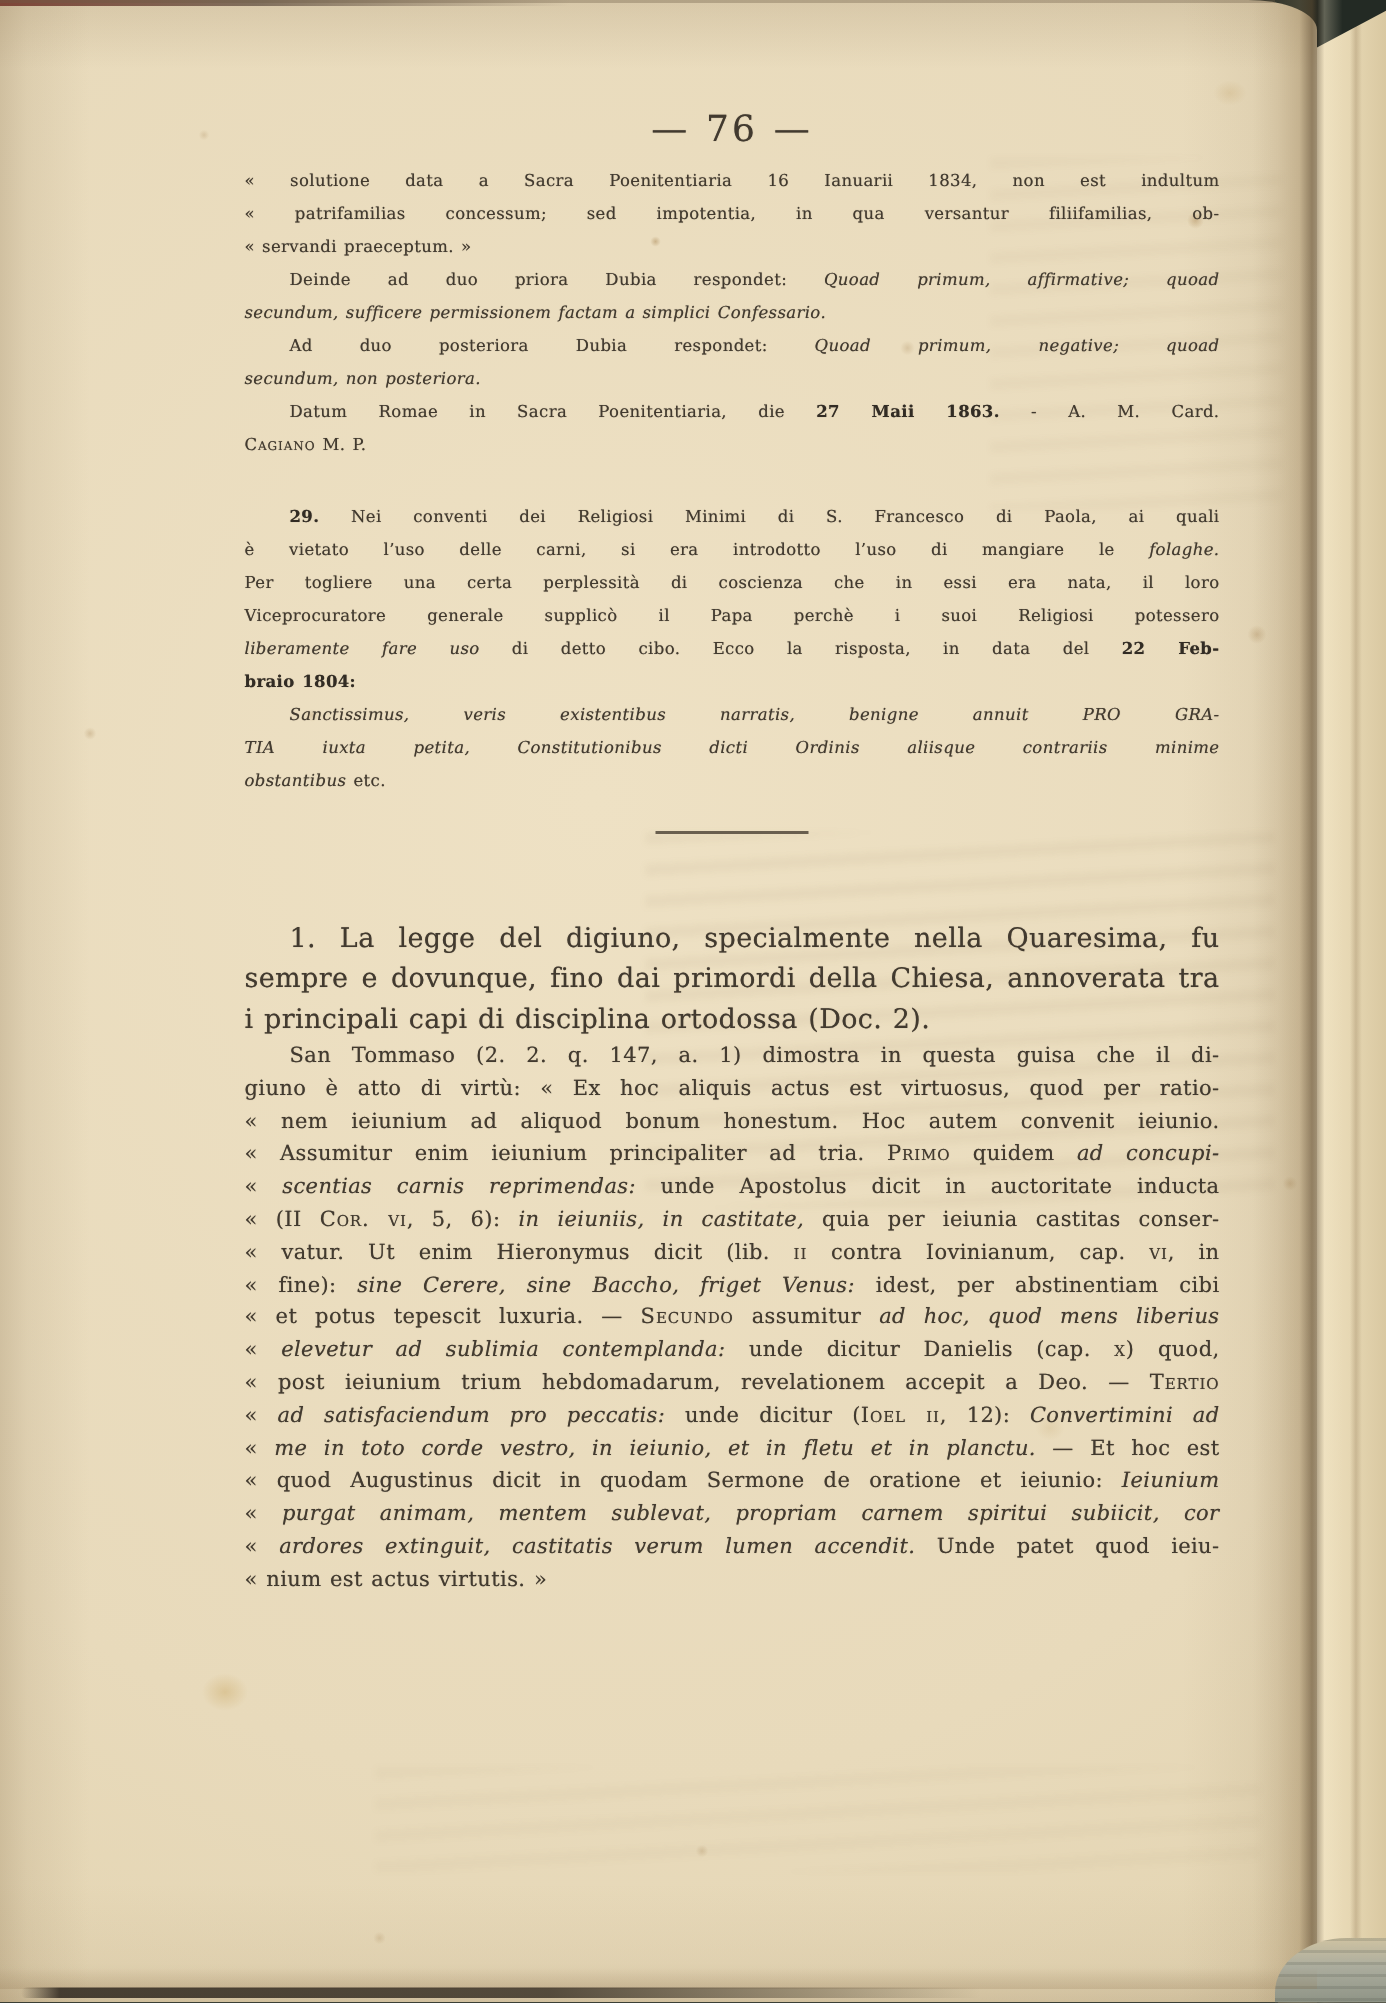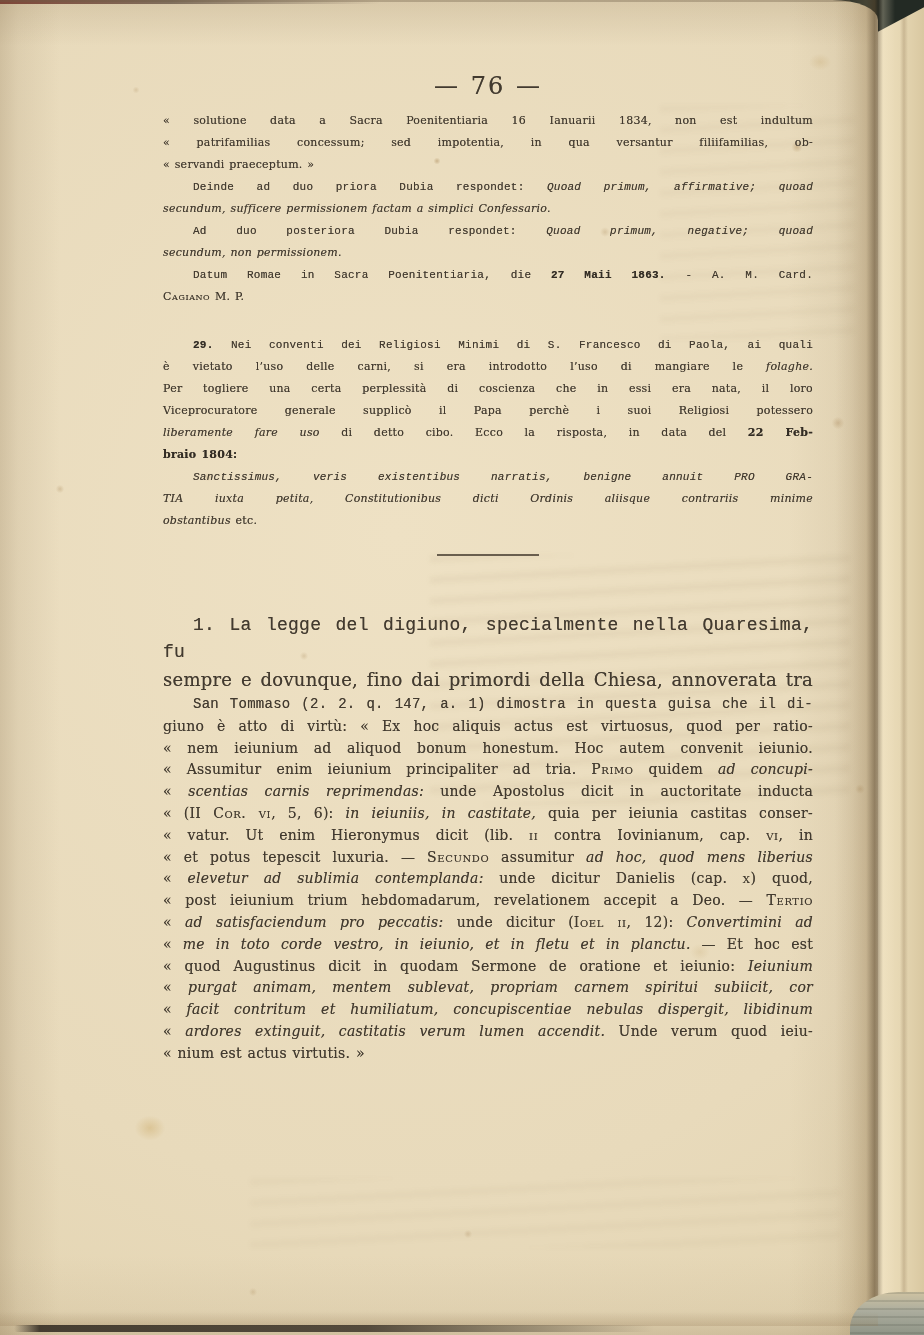--- a/index.html
+++ b/index.html
@@ -78,21 +78,21 @@
   .ghost.g1{left:430px;top:555px;width:420px;height:250px;opacity:.55;}
   .ghost.g2{left:660px;top:105px;width:195px;height:235px;opacity:.38;}
   .ghost.g3{left:250px;top:1178px;width:590px;height:70px;opacity:.35;}
 
   
   #text-column{position:absolute;left:163px;top:74px;width:650px;color:var(--ink);
     text-shadow:0 0 .5px rgba(66,58,47,.65);}
   .block{width:100%;}
   .line{text-align:justify;text-align-last:justify;word-spacing:1px;letter-spacing:.25px;}
   .line.last{text-align-last:left;}
-  .line.ind{text-indent:30px;font-family:Liberation Mono, monospace;}
+  .line.ind{text-indent:30px;}
   .v-head .line{font-size:24px;line-height:24px;text-align:center;text-align-last:center;letter-spacing:2px;}
   .v-body{font-size:11px;}  .v-body .line{line-height:22px;}
   .v-mid{font-size:18px;}     .v-mid .line{line-height:27px;}
   .v-small{font-size:14px;} .v-small .line{line-height:21.8px;}
   .it{font-style:italic;}
   .bd{font-weight:bold;color:var(--ink-bold);}
   .sc{font-variant:small-caps;letter-spacing:.6px;}
   [data-name="page-number-block"]{margin-bottom:12px;}
   [data-name="para-29"]{margin-top:26px;}
   [data-name="divider-rule"]{margin:22px auto 56px;width:102px;height:0;
@@ -125,21 +125,21 @@
         <div class="line" data-name="text-line"><span class="" data-name="text-run">« solutione data a Sacra Poenitentiaria 16 Ianuarii 1834, non est indultum</span></div>
         <div class="line" data-name="text-line"><span class="" data-name="text-run">« patrifamilias concessum; sed impotentia, in qua versantur filiifamilias, ob-</span></div>
         <div class="line last" data-name="text-line"><span class="" data-name="text-run">« servandi praeceptum. »</span></div>
       </div>
       <div data-name="deinde-para" class="block v-body">
         <div class="line ind" data-name="text-line"><span class="" data-name="text-run">Deinde ad duo priora Dubia respondet: </span><span class="it " data-name="text-run">Quoad primum, affirmative; quoad</span></div>
         <div class="line last" data-name="text-line"><span class="it " data-name="text-run">secundum, sufficere permissionem factam a simplici Confessario.</span></div>
       </div>
       <div data-name="ad-duo-para" class="block v-body">
         <div class="line ind" data-name="text-line"><span class="" data-name="text-run">Ad duo posteriora Dubia respondet: </span><span class="it " data-name="text-run">Quoad primum, negative; quoad</span></div>
-        <div class="line last" data-name="text-line"><span class="it " data-name="text-run">secundum, non permissionem.</span></div>
+        <div class="line last" data-name="text-line"><span class="it " data-name="text-run">secundum, non posteriora.</span></div>
       </div>
       <div data-name="datum-para" class="block v-body">
         <div class="line ind" data-name="text-line"><span class="" data-name="text-run">Datum Romae in Sacra Poenitentiaria, die </span><span class="bd " data-name="text-run">27 Maii 1863.</span><span class="" data-name="text-run"> - A. M. Card.</span></div>
         <div class="line last" data-name="text-line"><span class="sc" data-name="text-run">Cagiano</span><span class="" data-name="text-run"> M. P.</span></div>
       </div>
       <div data-name="para-29" class="block v-body">
         <div class="line ind" data-name="text-line"><span class="bd " data-name="text-run">29.</span><span class="" data-name="text-run"> Nei conventi dei Religiosi Minimi di S. Francesco di Paola, ai quali</span></div>
         <div class="line" data-name="text-line"><span class="" data-name="text-run">è vietato l’uso delle carni, si era introdotto l’uso di mangiare le </span><span class="it " data-name="text-run">folaghe.</span></div>
         <div class="line" data-name="text-line"><span class="" data-name="text-run">Per togliere una certa perplessità di coscienza che in essi era nata, il loro</span></div>
         <div class="line" data-name="text-line"><span class="" data-name="text-run">Viceprocuratore generale supplicò il Papa perchè i suoi Religiosi potessero</span></div>
@@ -148,34 +148,35 @@
       </div>
       <div data-name="rescript-latin-para" class="block v-body">
         <div class="line ind" data-name="text-line"><span class="it " data-name="text-run">Sanctissimus, veris existentibus narratis, benigne annuit PRO GRA-</span></div>
         <div class="line" data-name="text-line"><span class="it " data-name="text-run">TIA iuxta petita, Constitutionibus dicti Ordinis aliisque contrariis minime</span></div>
         <div class="line last" data-name="text-line"><span class="it " data-name="text-run">obstantibus</span><span class="" data-name="text-run"> etc.</span></div>
       </div>
       <div data-name="divider-rule" class="rule"></div>
       <div data-name="conclusion-1-para" class="block v-mid">
         <div class="line ind" data-name="text-line"><span class="" data-name="text-run">1. La legge del digiuno, specialmente nella Quaresima, fu</span></div>
         <div class="line" data-name="text-line"><span class="" data-name="text-run">sempre e dovunque, fino dai primordi della Chiesa, annoverata tra</span></div>
+        <div class="line last" data-name="text-line"><span class="" data-name="text-run">i principali capi di disciplina ortodossa (Doc. 2).</span></div>
       </div>
       <div data-name="san-tommaso-para" class="block v-small">
         <div class="line ind" data-name="text-line"><span class="" data-name="text-run">San Tommaso (2. 2. q. 147, a. 1) dimostra in questa guisa che il di-</span></div>
         <div class="line" data-name="text-line"><span class="" data-name="text-run">giuno è atto di virtù: « Ex hoc aliquis actus est virtuosus, quod per ratio-</span></div>
         <div class="line" data-name="text-line"><span class="" data-name="text-run">« nem ieiunium ad aliquod bonum honestum. Hoc autem convenit ieiunio.</span></div>
         <div class="line" data-name="text-line"><span class="" data-name="text-run">« Assumitur enim ieiunium principaliter ad tria. </span><span class="sc" data-name="text-run">Primo</span><span class="" data-name="text-run"> quidem </span><span class="it " data-name="text-run">ad concupi-</span></div>
         <div class="line" data-name="text-line"><span class="" data-name="text-run">« </span><span class="it " data-name="text-run">scentias carnis reprimendas:</span><span class="" data-name="text-run"> unde Apostolus dicit in auctoritate inducta</span></div>
         <div class="line" data-name="text-line"><span class="" data-name="text-run">« (II </span><span class="sc" data-name="text-run">Cor. vi</span><span class="" data-name="text-run">, 5, 6): </span><span class="it " data-name="text-run">in ieiuniis, in castitate,</span><span class="" data-name="text-run"> quia per ieiunia castitas conser-</span></div>
         <div class="line" data-name="text-line"><span class="" data-name="text-run">« vatur. Ut enim Hieronymus dicit (lib. </span><span class="sc" data-name="text-run">ii</span><span class="" data-name="text-run"> contra Iovinianum, cap. </span><span class="sc" data-name="text-run">vi</span><span class="" data-name="text-run">, in</span></div>
+        <div class="line" data-name="text-line"><span class="" data-name="text-run">« fine): </span><span class="it " data-name="text-run">sine Cerere, sine Baccho, friget Venus:</span><span class="" data-name="text-run"> idest, per abstinentiam cibi</span></div>
         <div class="line" data-name="text-line"><span class="" data-name="text-run">« et potus tepescit luxuria. — </span><span class="sc" data-name="text-run">Secundo</span><span class="" data-name="text-run"> assumitur </span><span class="it " data-name="text-run">ad hoc, quod mens liberius</span></div>
         <div class="line" data-name="text-line"><span class="" data-name="text-run">« </span><span class="it " data-name="text-run">elevetur ad sublimia contemplanda:</span><span class="" data-name="text-run"> unde dicitur Danielis (cap. </span><span class="sc" data-name="text-run">x</span><span class="" data-name="text-run">) quod,</span></div>
         <div class="line" data-name="text-line"><span class="" data-name="text-run">« post ieiunium trium hebdomadarum, revelationem accepit a Deo. — </span><span class="sc" data-name="text-run">Tertio</span></div>
         <div class="line" data-name="text-line"><span class="" data-name="text-run">« </span><span class="it " data-name="text-run">ad satisfaciendum pro peccatis:</span><span class="" data-name="text-run"> unde dicitur (</span><span class="sc" data-name="text-run">Ioel ii</span><span class="" data-name="text-run">, 12): </span><span class="it " data-name="text-run">Convertimini ad</span></div>
         <div class="line" data-name="text-line"><span class="" data-name="text-run">« </span><span class="it " data-name="text-run">me in toto corde vestro, in ieiunio, et in fletu et in planctu.</span><span class="" data-name="text-run"> — Et hoc est</span></div>
         <div class="line" data-name="text-line"><span class="" data-name="text-run">« quod Augustinus dicit in quodam Sermone de oratione et ieiunio: </span><span class="it " data-name="text-run">Ieiunium</span></div>
         <div class="line" data-name="text-line"><span class="" data-name="text-run">« </span><span class="it " data-name="text-run">purgat animam, mentem sublevat, propriam carnem spiritui subiicit, cor</span></div>
-        <div class="line" data-name="text-line"><span class="" data-name="text-run">« </span><span class="it " data-name="text-run">facit contritum et humiliatum, concupiscentiae nebulas dispergit, libidinum</span></div>
-        <div class="line" data-name="text-line"><span class="" data-name="text-run">« </span><span class="it " data-name="text-run">ardores extinguit, castitatis verum lumen accendit.</span><span class="" data-name="text-run"> Unde verum quod ieiu-</span></div>
+        <div class="line" data-name="text-line"><span class="" data-name="text-run">« </span><span class="it " data-name="text-run">ardores extinguit, castitatis verum lumen accendit.</span><span class="" data-name="text-run"> Unde patet quod ieiu-</span></div>
         <div class="line last" data-name="text-line"><span class="" data-name="text-run">« nium est actus virtutis. »</span></div>
       </div>
     </div>
 </div>
 
 </body></html>

